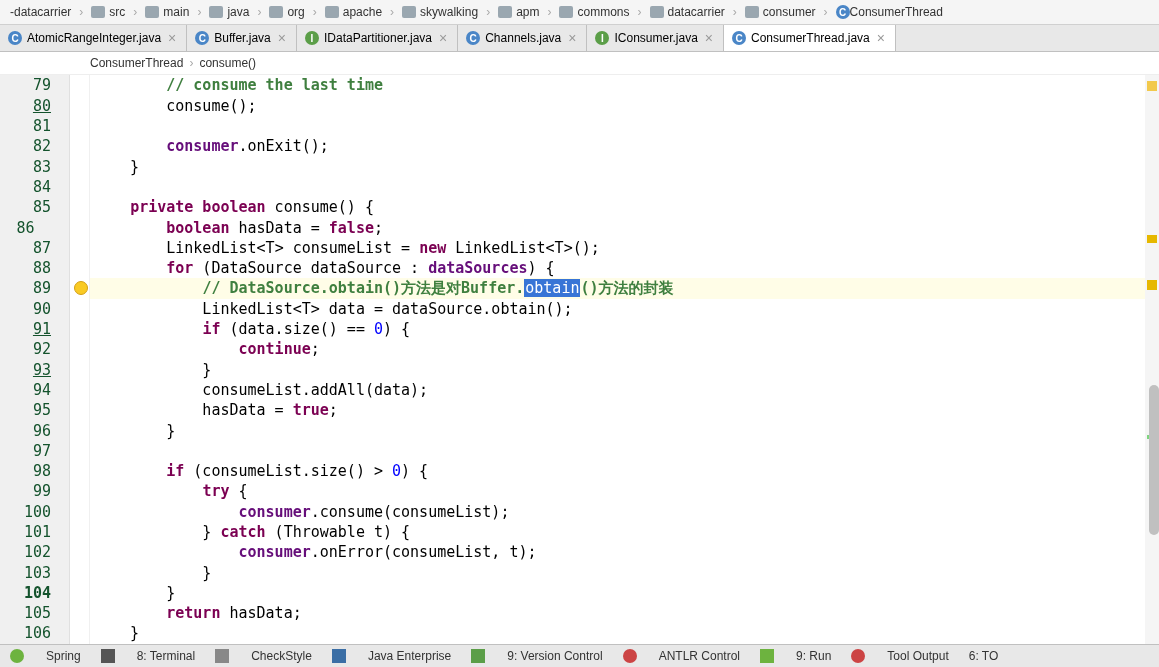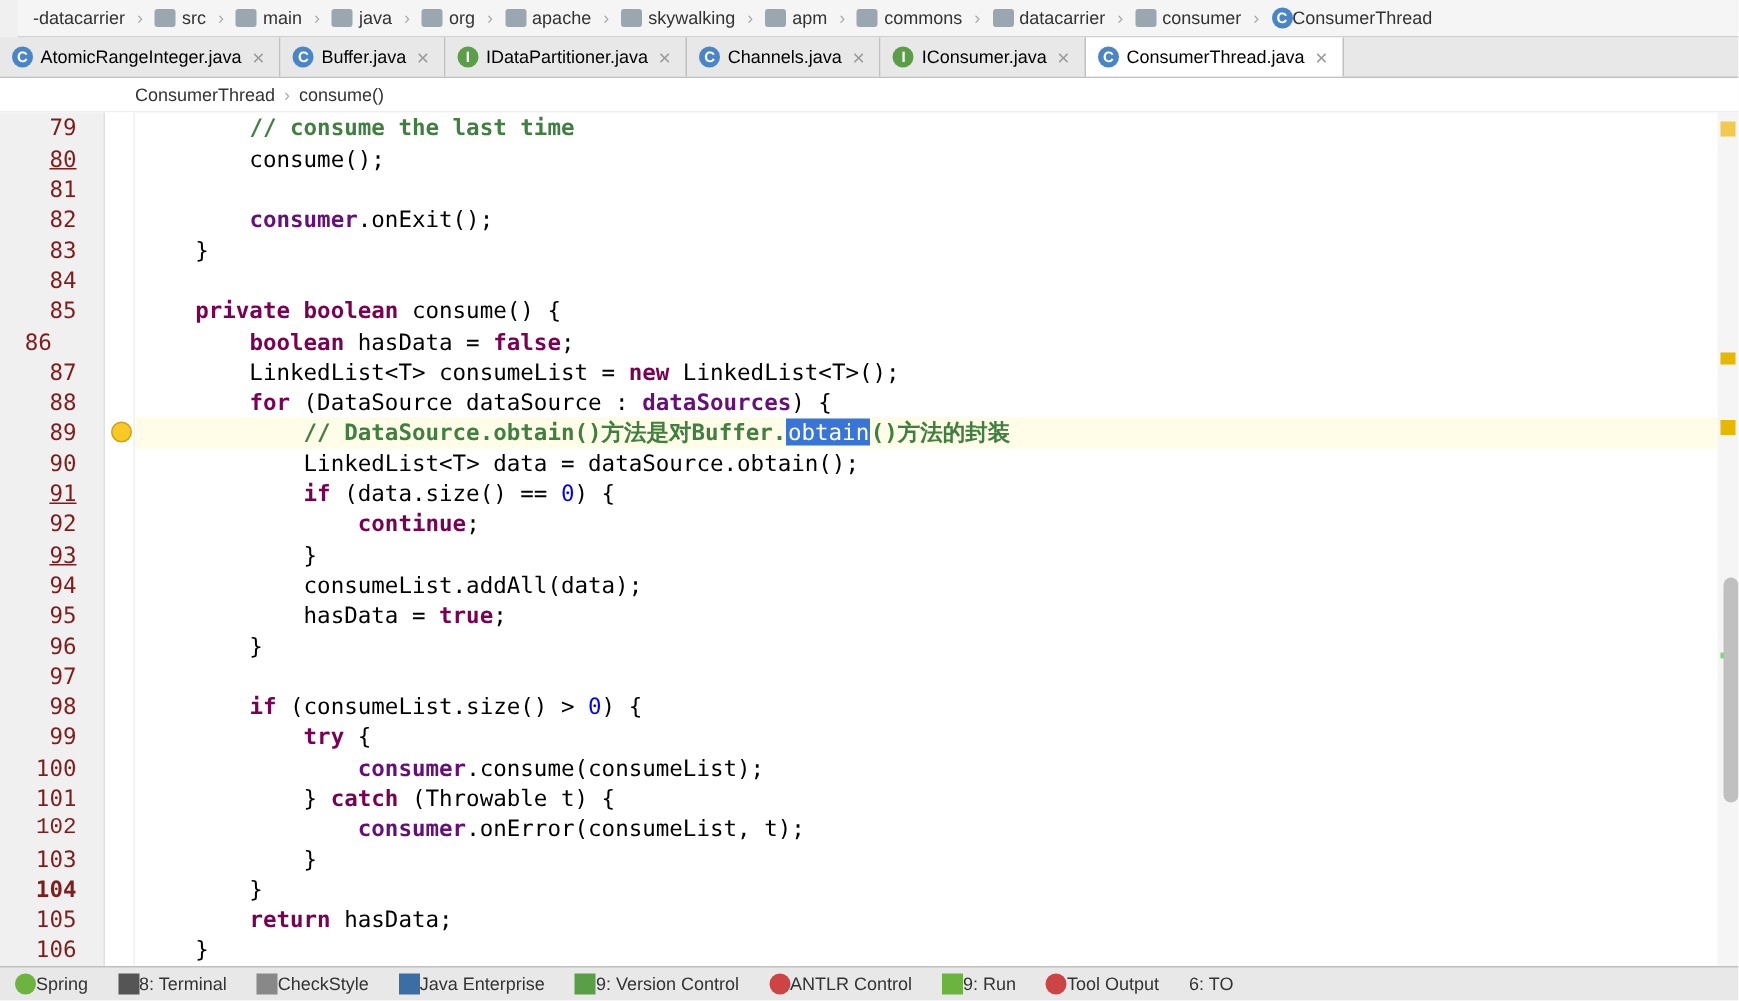--- a/index.html
+++ b/index.html
@@ -1,20 +1,20 @@
 <!DOCTYPE html>
 <html><head>
 <meta charset="utf-8">
 <style>
 *{box-sizing:border-box;margin:0;padding:0;}
 body{font-family:Menlo,Monaco,Consolas,monospace;font-size:13px;background:#fff;color:#000;overflow:hidden;}
 .ide{width:1159px;height:667px;display:flex;flex-direction:column;background:#f0f0f0;}
 
 
-.breadcrumbs{display:flex;align-items:center;height:26px;background:#f5f5f5;border-bottom:1px solid #d0d0d0;padding:0 4px;overflow:hidden;font-family:"Helvetica Neue",Arial,sans-serif;font-size:12px;margin-left:12px;}
+.breadcrumbs{display:flex;align-items:center;height:26px;background:#f5f5f5;border-bottom:1px solid #d0d0d0;padding:0 4px;overflow:hidden;font-family:"Helvetica Neue",Arial,sans-serif;font-size:12px;}
 .bc-item{display:flex;align-items:center;padding:0 6px;color:#333;white-space:nowrap;cursor:pointer;}
 .bc-sep{color:#aaa;padding:0 2px;}
 .bc-icon{width:14px;height:12px;margin-right:4px;display:inline-block;border-radius:2px;}
 .folder-icon{background:#9aa7b0;}
 .class-icon{background:#4a86c7;border-radius:50%;width:14px;height:14px;display:inline-flex;align-items:center;justify-content:center;color:#fff;font-size:10px;font-weight:bold;}
 
 
 .tabs{display:flex;height:28px;background:#e8e8e8;border-bottom:1px solid #c0c0c0;font-family:"Helvetica Neue",Arial,sans-serif;font-size:12px;}
 .tab{display:flex;align-items:center;padding:0 8px;border-right:1px solid #c0c0c0;background:#e8e8e8;cursor:pointer;gap:5px;}
 .tab.active{background:#fff;}
@@ -22,21 +22,21 @@
 .tab-icon.c{background:#4a86c7;}
 .tab-icon.i{background:#5b9e48;}
 .tab-close{color:#999;font-size:14px;cursor:pointer;padding:0 2px;}
 
 
 .navpath{height:24px;background:#fff;border-bottom:1px solid #eee;display:flex;align-items:center;padding-left:90px;font-family:"Helvetica Neue",Arial,sans-serif;font-size:12px;color:#333;}
 .navpath .sep{color:#aaa;padding:0 6px;}
 
 
 .editor{flex:1;display:flex;background:#fff;position:relative;font-family:Menlo,Monaco,Consolas,monospace;font-size:15px;}
-.gutter{width:70px;background:#f0f0f0;border-right:1px solid #e0e0e0;color:#7f1d1d;text-align:right;padding-right:18px;user-select:none;line-height:20.3px;position:relative;}
+.gutter{width:70px;background:#f0f0f0;border-right:1px solid #e0e0e0;color:#14532d;text-align:right;padding-right:18px;user-select:none;line-height:20.3px;position:relative;}
 .gutter-extra{width:20px;background:#fff;border-right:1px solid #f0f0f0;position:relative;}
 .code{flex:1;line-height:20.3px;white-space:pre;overflow:hidden;position:relative;}
 .codeline{height:20.3px;padding-left:4px;}
 .hl-line{background:#fffde7;}
 .kw{color:#7b0052;font-weight:bold;}
 .type{color:#000;}
 .num{color:#0000ff;}
 .comment-strong{color:#3f7f3f;font-weight:bold;font-style:normal;}
 .field{color:#660e7a;font-weight:bold;}
 .sel{background:#3875d6;color:#fff;padding:0 1px;}
@@ -44,21 +44,21 @@
 
 
 .marks{width:14px;background:#f5f5f5;position:relative;}
 .mark{position:absolute;left:2px;width:10px;height:10px;}
 .mark.warn{background:#f2c94c;}
 .mark.err{background:#e6b800;}
 .mark.ok{background:#7fd67f;}
 
 
 .bottombar{height:24px;background:#e8e8e8;border-top:1px solid #c0c0c0;display:flex;align-items:center;font-family:"Helvetica Neue",Arial,sans-serif;font-size:12px;overflow:hidden;}
-.bb-item{display:flex;align-items:flex-end;padding:0 10px;gap:0;cursor:pointer;color:#333;white-space:nowrap;}
+.bb-item{display:flex;align-items:flex-end;padding:0 10px;gap:22px;cursor:pointer;color:#333;white-space:nowrap;}
 .bb-icon{width:14px;height:14px;display:inline-block;}
 .spring-icon{background:#6db33f;border-radius:50%;}
 .term-icon{background:#555;}
 .cs-icon{background:#888;}
 .ent-icon{background:#3b6ea5;}
 .vcs-icon{background:#5b9e48;}
 .antlr-icon{background:#c44;border-radius:50%;}
 .run-icon{background:#6db33f;}
 .tool-icon{background:#c44;border-radius:50%;}
 
@@ -187,21 +187,21 @@
         <div style="height: 20.3px;">92</div>
         <div style="height: 20.3px; text-decoration: underline;">93</div>
         <div style="height: 20.3px;">94</div>
         <div style="height: 20.3px;">95</div>
         <div style="height: 20.3px;">96</div>
         <div style="height: 20.3px;">97</div>
         <div style="height: 20.3px;">98</div>
         <div style="height: 20.3px;">99</div>
         <div style="height: 20.3px;">100</div>
         <div style="height: 20.3px;">101</div>
-        <div style="height: 20.3px; font-family: Liberation Mono, monospace;">102</div>
+        <div style="height: 20.3px;">102</div>
         <div style="height: 20.3px;">103</div>
         <div style="height: 20.3px; font-weight: bold;">104</div>
         <div style="height: 20.3px;">105</div>
         <div style="height: 20.3px;">106</div>
       </div>
     <div class="gutter-extra" id="gextra">
         <div style="height: 20.3px; position: relative;"></div>
         <div style="height: 20.3px; position: relative;"></div>
         <div style="height: 20.3px; position: relative;"></div>
         <div style="height: 20.3px; position: relative;"></div>

